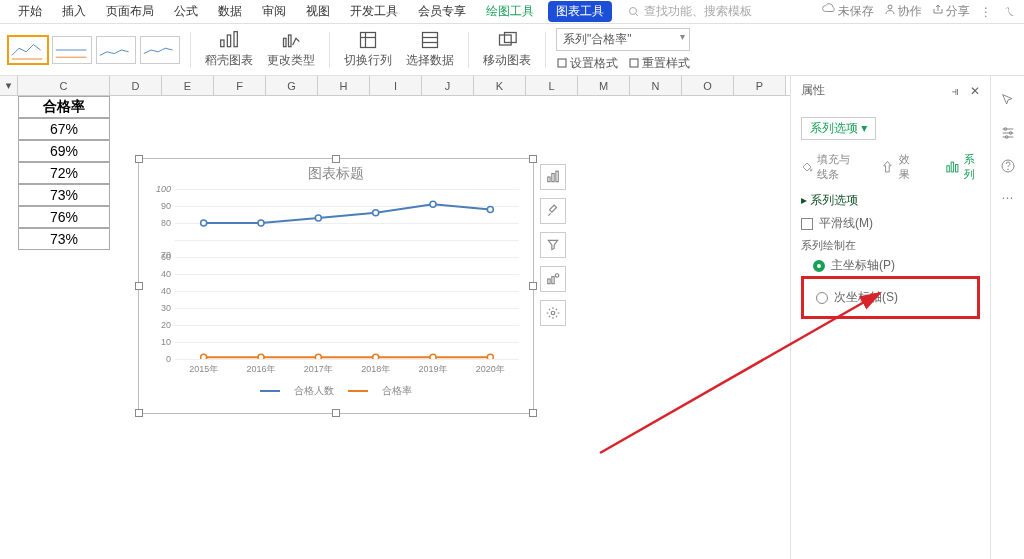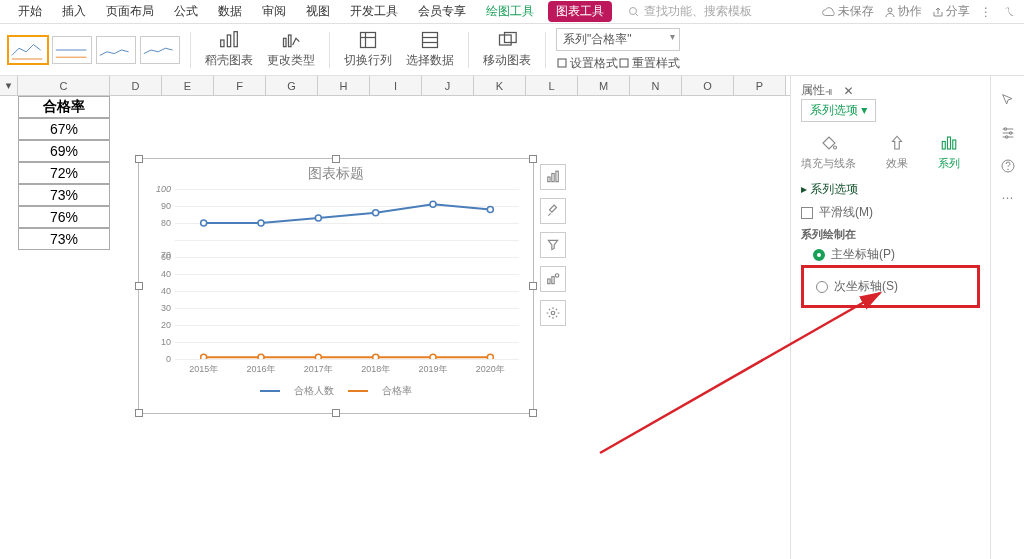--- a/index.html
+++ b/index.html
@@ -2,39 +2,39 @@
 <html><head>
 <meta charset="utf-8">
 <style>
 * { margin: 0; padding: 0; box-sizing: border-box; font-family: "Microsoft YaHei", sans-serif; }
 body { background: #fff; width: 1024px; height: 559px; overflow: hidden; position: relative; font-size: 12px; }
 
 
 .menu { height: 24px; display: flex; align-items: center; border-bottom: 1px solid #e0e0e0; padding: 8px 8px; position: relative; }
 .menu .tab { padding: 0 10px; cursor: pointer; color: #333; }
 .menu .tab.green { color: #18a058; }
-.menu .chip { background: #be185d; color: #fff; border-radius: 4px; padding: 2px 8px; margin: 0 4px; }
+.menu .chip { background: #1d4ed8; color: #fff; border-radius: 4px; padding: 2px 8px; margin: 0 4px; }
 .menu .search { margin-left: 12px; display: flex; align-items: center; color: #aaa; }
 .menu .search svg { margin-right: 4px; }
 .menu .right-icons { margin-left: auto; display: flex; align-items: center; gap: 10px; color: #888; }
-.menu .right-icons span { display: flex; align-items: center; gap: 2px; }
+.menu .right-icons span { display: flex; gap: 2px; }
 
 
 .ribbon { height: 52px; display: flex; align-items: center; border-bottom: 1px solid #e0e0e0; padding: 0 8px; gap: 6px; }
 .thumb-group { display: flex; gap: 4px; }
 .thumb { width: 40px; height: 28px; border: 1px solid #ccc; background: #fff; display: flex; align-items: center; justify-content: center; }
 .thumb.sel { border-color: #f59e0b; box-shadow: 0 0 0 1px #f59e0b; }
 .thumb svg { width: 36px; height: 24px; }
 .ribbon-btn { display: flex; flex-direction: column; align-items: center; gap: 2px; color: #555; cursor: pointer; padding: 0 4px; }
 .ribbon-btn svg { width: 24px; height: 20px; }
 .sep { width: 1px; height: 36px; background: #e0e0e0; margin: 0 4px; }
 .select-wrap { display: flex; flex-direction: column; gap: 4px; }
 .combo { border: 1px solid #ccc; padding: 2px 20px 2px 6px; color: #555; position: relative; min-width: 120px; }
 .combo::after { content: "▾"; position: absolute; right: 4px; top: 2px; color: #888; font-size: 10px; }
-.small-btns { display: flex; color: #555; }
+.small-btns { display: flex; gap: 10px; color: #555; }
 .small-btns span { display: flex; align-items: center; gap: 2px; }
 
 
 .workspace { position: absolute; top: 76px; left: 0; right: 0; bottom: 0; display: flex; }
 .sheet { flex: 1; position: relative; background: #fff; overflow: hidden; }
 .cols { display: flex; height: 20px; border-bottom: 1px solid #ccc; }
 .col-hdr { border-right: 1px solid #ccc; display: flex; align-items: center; justify-content: center; color: #555; background: #f5f5f5; font-size: 11px; }
 .col-hdr.first { width: 18px; }
 .col-hdr.c-C { width: 92px; }
 .col-hdr.std { width: 52px; }
@@ -55,28 +55,28 @@
 .legend { display: flex; justify-content: center; gap: 14px; font-size: 10px; color: #888; margin-top: 8px; align-items: center; }
 .legend .line1 { display: inline-block; width: 20px; height: 2px; background: #4a7ebb; }
 .legend .line2 { display: inline-block; width: 20px; height: 2px; background: #e67e22; }
 
 
 .chart-side { position: absolute; left: 540px; top: 88px; display: flex; flex-direction: column; gap: 8px; }
 .chart-side div { width: 26px; height: 26px; border: 1px solid #ccc; display: flex; align-items: center; justify-content: center; color: #888; background: #fff; }
 
 
 .props { width: 200px; border-left: 1px solid #e0e0e0; background: #fff; padding: 6px 10px; position: relative; }
-.props-hdr { display: flex; align-items: center; color: #666; margin-bottom: 0; }
+.props-hdr { display: flex; justify-content: space-between; align-items: center; color: #666; margin-bottom: 18px; }
 .props-tab { color: #18a058; border: 1px solid #ccc; padding: 2px 8px; display: inline-block; }
 .props-icons { display: flex; gap: 30px; margin: 12px 0 8px 0; }
-.props-icons div { display: flex; flex-direction: column; align-items: center; gap: 4px; color: #888; font-size: 11px; }
+.props-icons div { display: flex; flex-direction: row; align-items: center; gap: 4px; color: #888; font-size: 11px; }
 .props-icons div.active { color: #18a058; }
 .section-hdr { color: #14532d; font-size: 12px; margin: 10px 0 6px 0; }
 .option-row { display: flex; align-items: center; gap: 6px; color: #666; margin: 6px 0; font-size: 12px; }
-.sub-label { color: #666; font-size: 11px; margin: 4px 0; font-weight: bold; }
+.sub-label { color: #666; font-size: 11px; margin: 4px 0; }
 .radio-row { display: flex; align-items: center; gap: 6px; color: #666; font-size: 12px; margin: 4px 0 4px 12px; }
 .radio-row.sel .r { border: 4px solid #18a058; width: 12px; height: 12px; border-radius: 50%; background: #fff; }
 .radio-row .r { width: 12px; height: 12px; border: 1px solid #888; border-radius: 50%; }
 .highlight-box { border: 3px solid #d8232a; padding: 6px 4px 6px 0; margin-top: -2px; }
 
 .right-strip { width: 34px; border-left: 1px solid #e0e0e0; display: flex; flex-direction: column; align-items: center; gap: 14px; padding-top: 16px; color: #888; }
 
 
 .arrow { position: absolute; pointer-events: none; }
 </style>

